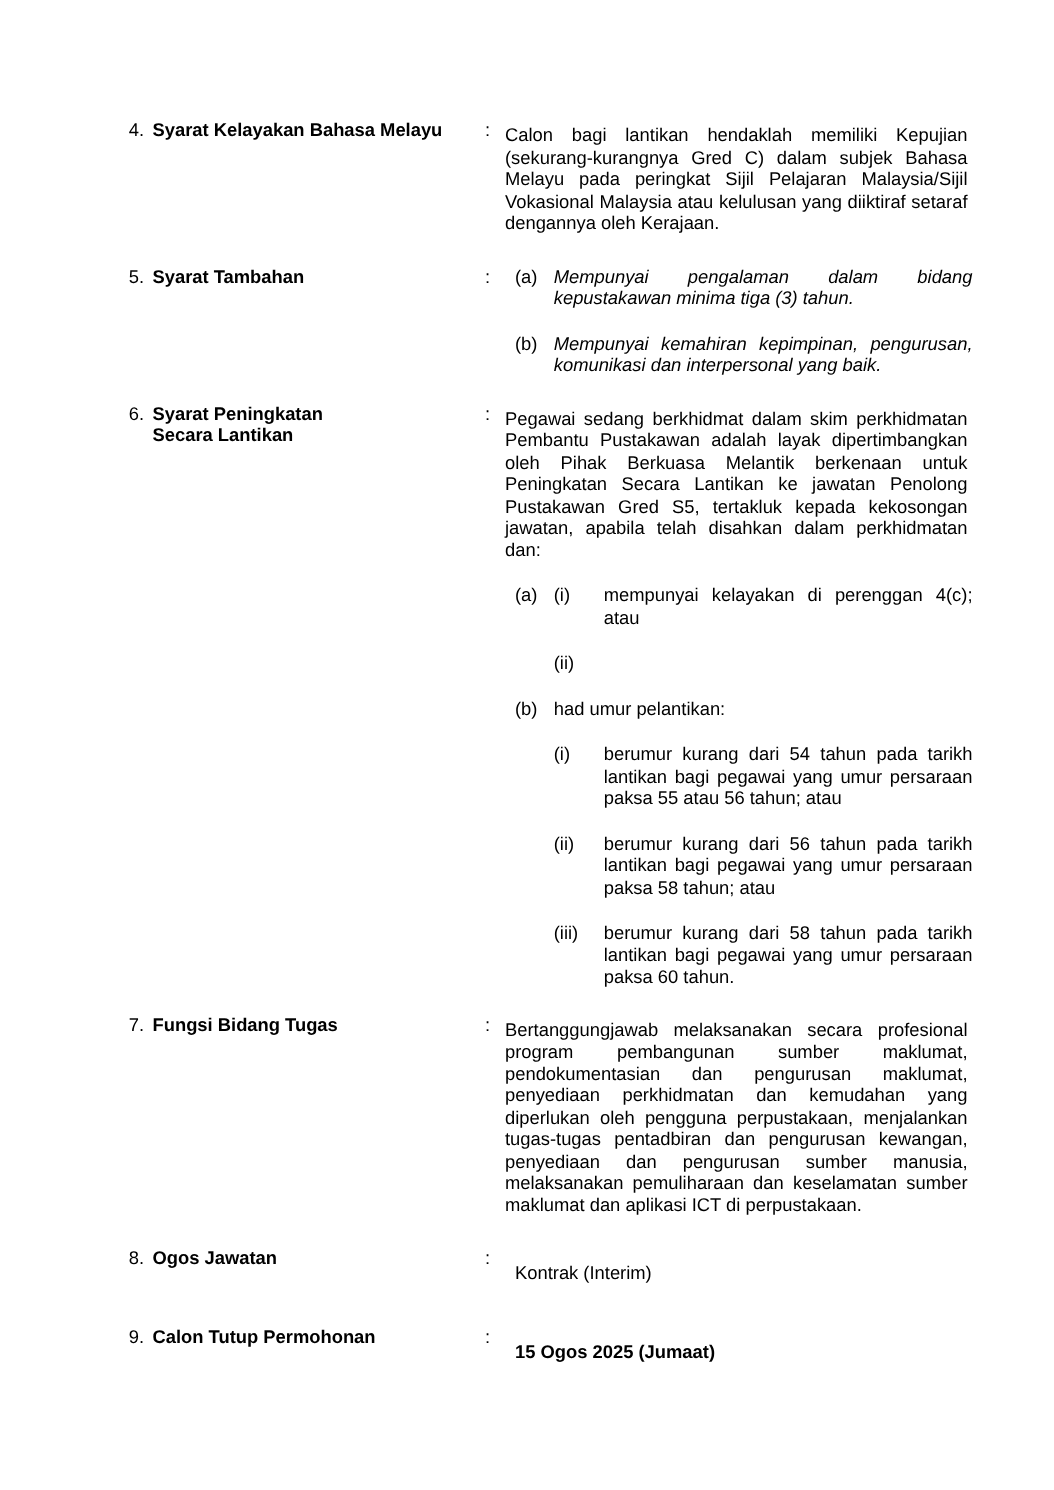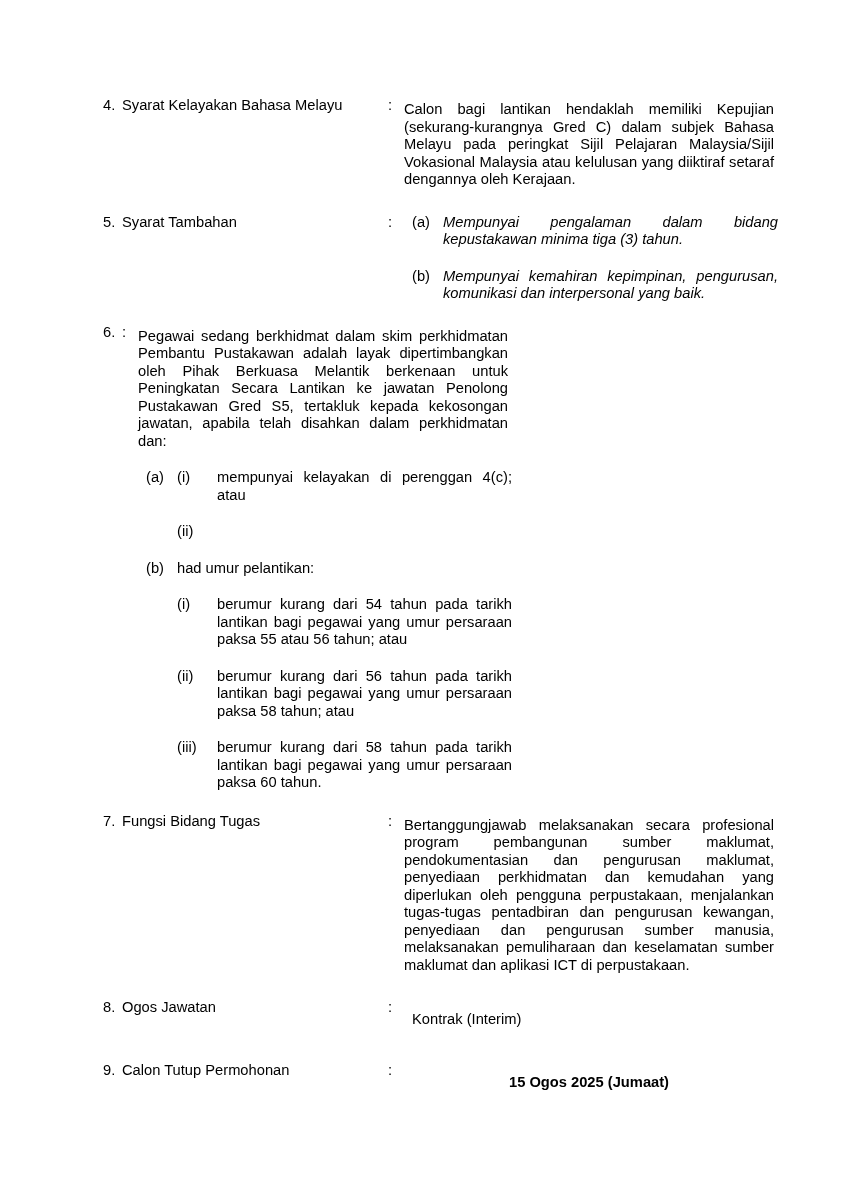--- a/index.html
+++ b/index.html
@@ -24,32 +24,32 @@
     top: 97px;
     width: 675px;
   }
   .row {
     display: flex;
     align-items: flex-start;
     margin-bottom: 21px;
   }
   .row:last-child { margin-bottom: 0; }
   .num   { width: 19px;  flex: none; }
-  .label { width: 266px; flex: none; }
+  .label { width: 266px; flex: none; font-weight: bold; }
   .colon { width: 12px;  flex: none; }
   .value { width: 378px; flex: none; }
   .para {
     margin: 4px;
     text-align: justify;
   }
   .single {
     margin: 12px;
     text-align: left;
   }
-  .bold { font-weight: bold; text-align: center; }
+  .bold { font-weight: bold; }
   .sub1 {
     display: flex;
     align-items: flex-start;
     padding-left: 12px;
   }
   .m1 { width: 31px; flex: none; }
   .t1 { flex: 1; text-align: justify; font-style: italic; }
   .t1-plain { flex: 1; text-align: left; }
   .sub2 {
     display: flex;
@@ -86,20 +86,24 @@
         </div>
         <div class="sub1 gap">
           <div class="m1">(b)</div>
           <div class="t1">Mempunyai kemahiran kepimpinan, pengurusan, komunikasi dan interpersonal yang baik.</div>
         </div>
       </div>
     </section>
 
     <section class="row">
       <div class="num">6.</div>
+      <div class="label">
+        <div>Syarat Peningkatan</div>
+        <div>Secara Lantikan</div>
+      </div>
       <div class="colon">:</div>
       <div class="value">
         <p class="para">Pegawai sedang berkhidmat dalam skim perkhidmatan Pembantu Pustakawan adalah layak dipertimbangkan oleh Pihak Berkuasa Melantik berkenaan untuk Peningkatan Secara Lantikan ke jawatan Penolong Pustakawan Gred S5, tertakluk kepada kekosongan jawatan, apabila telah disahkan dalam perkhidmatan dan:</p>
 
         <div class="sub1 gap">
           <div class="m1">(a)</div>
           <div class="t1-plain">
             <div class="sub2">
               <div class="m2">(i)</div>
               <div class="t2">mempunyai kelayakan di perenggan 4(c); atau</div>

